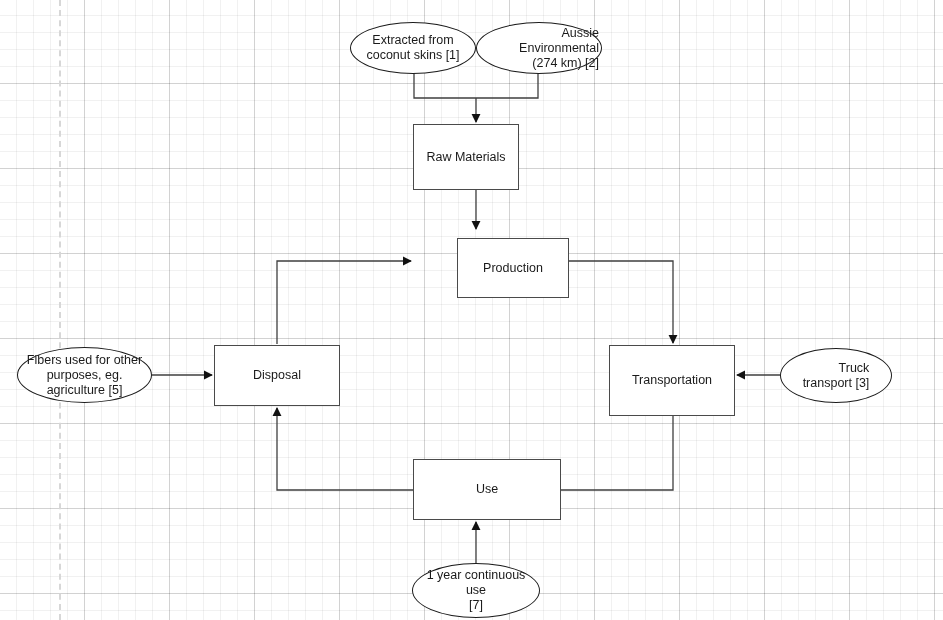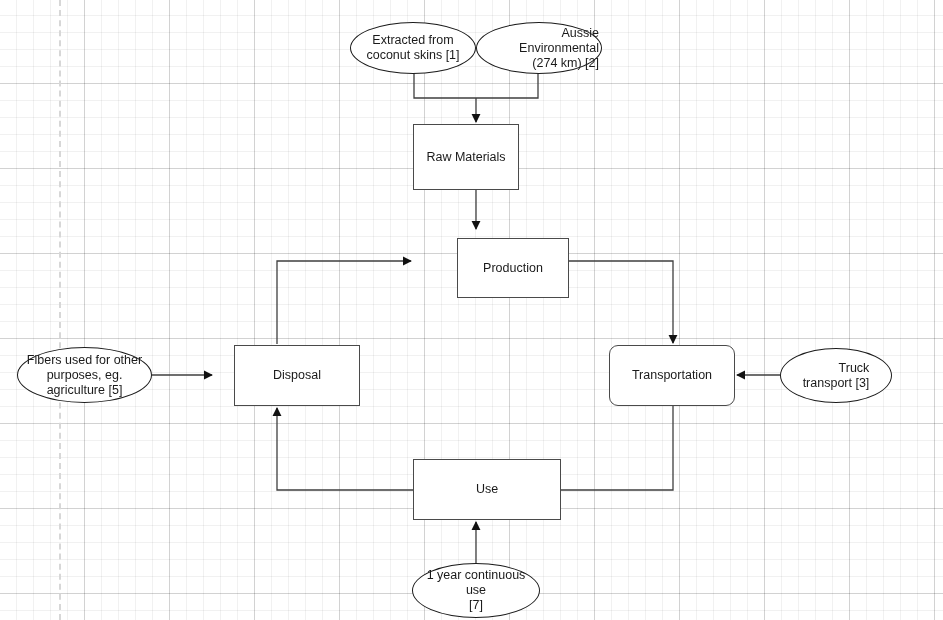--- a/index.html
+++ b/index.html
@@ -124,25 +124,25 @@
   </div>
 
   <div class="node box" style="left:413px; top:124px; width:106px; height:66px;">
     <span>Raw Materials</span>
   </div>
 
   <div class="node box" style="left:413px; top:238px; width:112px; height:60px;margin-left:44px;">
     <span>Production</span>
   </div>
 
-  <div class="node box" style="left:214px; top:345px; width:126px; height:61px;margin-left:20px;">
+  <div class="node box" style="left:214px; top:345px; width:126px; height:61px;">
     <span>Disposal</span>
   </div>
 
-  <div class="node box" style="left:609px; top:345px; width:126px; height:61px;border-radius:9px;">
+  <div class="node box" style="left:609px; top:345px; width:126px; height:71px;">
     <span>Transportation</span>
   </div>
 
   <div class="node box" style="left:413px; top:459px; width:148px; height:61px;">
     <span>Use</span>
   </div>
 
   <div class="node ellipse" style="left:17px; top:347px; width:135px; height:56px;justify-content:center;">
     <span>Fibers used for other
 purposes, eg.

